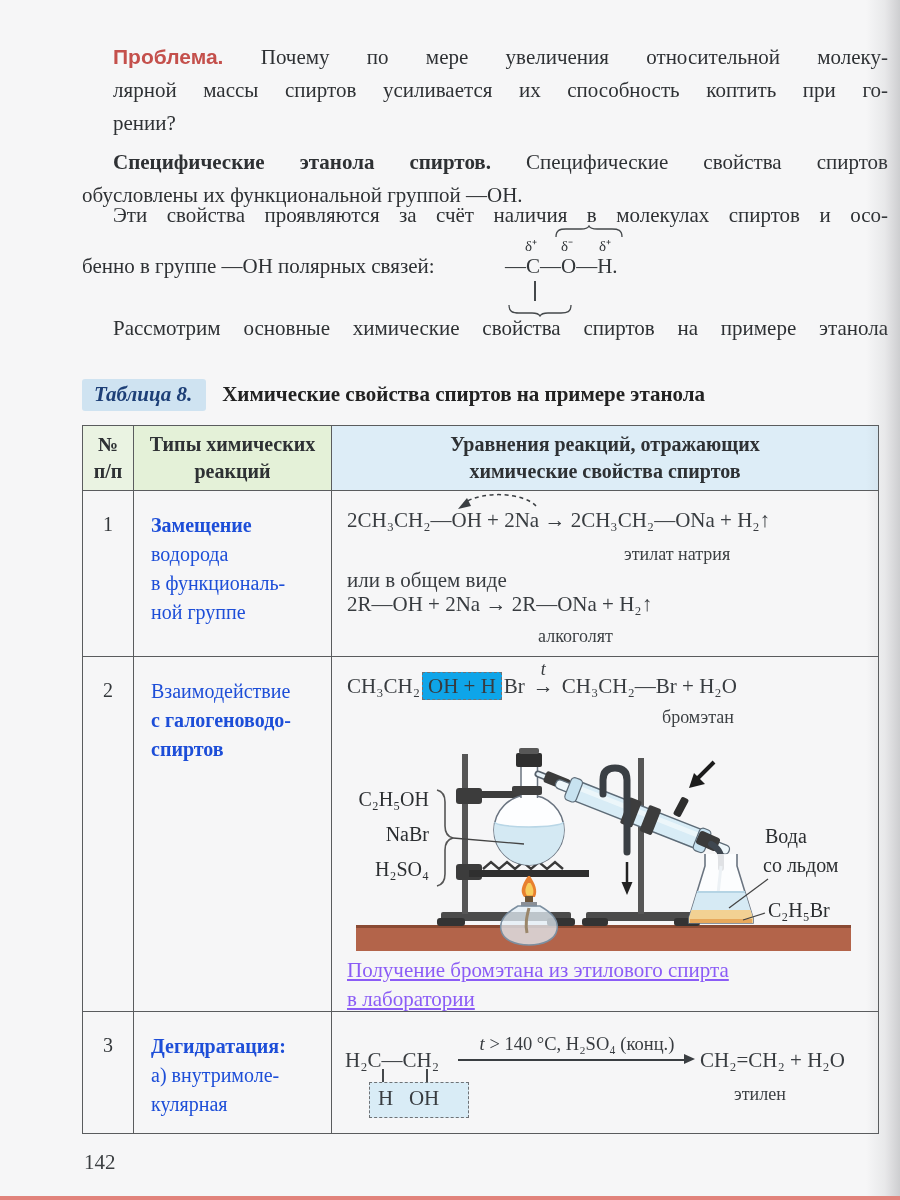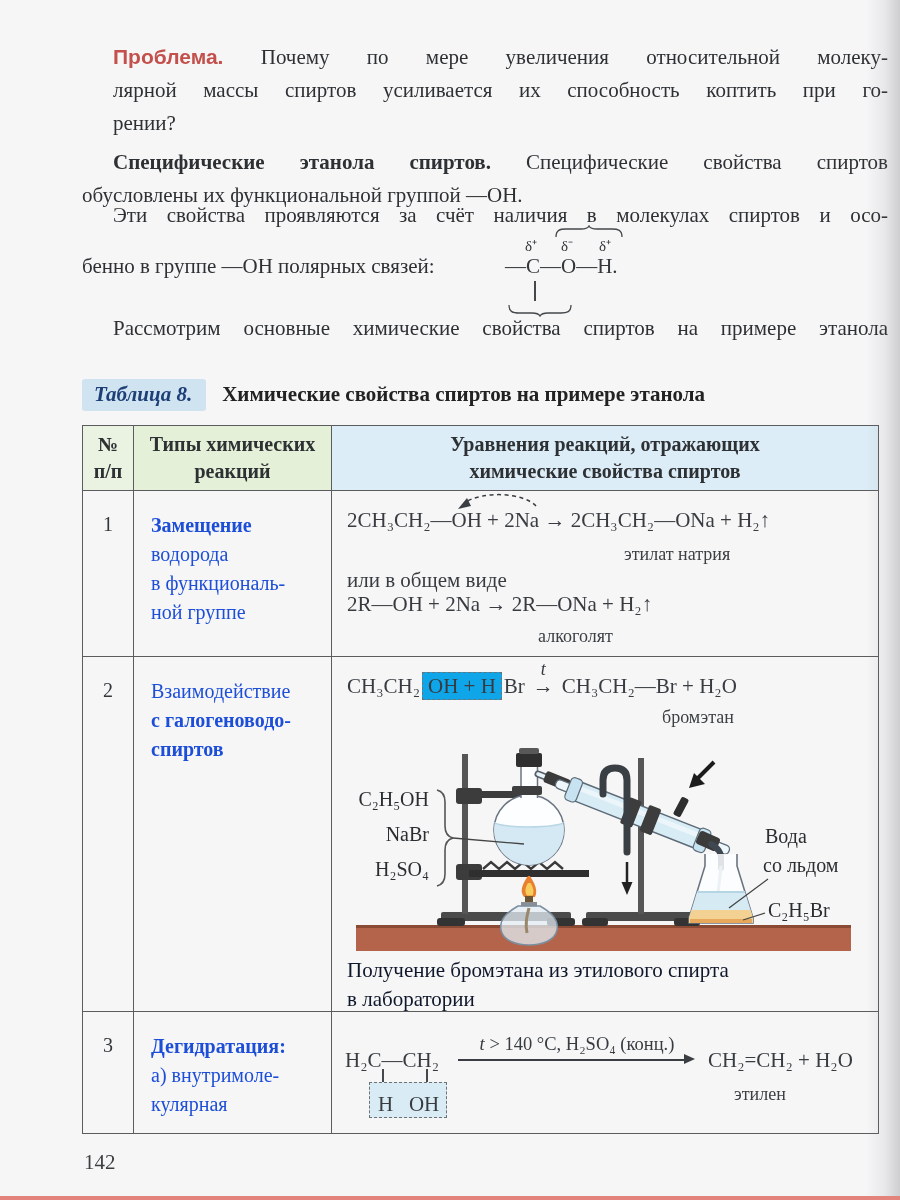--- a/index.html
+++ b/index.html
@@ -36,27 +36,27 @@
   .bg-g2{background:#e4f1d8;}
   .bg-b1{background:#ddedf7;}
   .cnum{text-align:center;padding-top:22px;font-size:20px;color:#33373a;}
   .ctype{padding:20px 10px 0 17px;font-size:20px;line-height:29px;color:#1d4ed8;}
   .eqtext{position:absolute;font-size:21px;line-height:30px;color:#383c40;white-space:nowrap;}
   .eqlabel{position:absolute;font-size:18px;color:#3c4043;white-space:nowrap;}
   .hlbox{background:#0ea5e9;border:1.6px dashed #6e7276;padding:1px 5px;margin:0 2px;}
   .arrowt{position:relative;display:inline-block;padding:0 8px;}
   .arrowt .tl{position:absolute;top:-17px;left:50%;transform:translateX(-50%);
               font-style:italic;font-size:18px;}
-  .caption{position:absolute;font-size:21px;line-height:29px;color:#0f172a;}
+  .caption{position:absolute;font-size:21px;line-height:29px;color:#8b5cf6;text-decoration:underline;}
   .r3cond{position:absolute;left:126px;top:22px;width:238px;text-align:center;font-size:18.5px;color:#383c40;white-space:nowrap;}
   .r3shaft{position:absolute;left:126px;top:47px;width:228px;height:1.7px;background:#3a3e42;}
   .r3head{position:absolute;left:352px;top:42px;width:0;height:0;border-left:11px solid #3a3e42;
           border-top:5.5px solid transparent;border-bottom:5.5px solid transparent;}
-  .r3box{position:absolute;left:37px;top:70px;width:78px;height:36px;background:#d9ecf6;
-         border:1.6px dashed #6e7276;box-sizing:border-box;font-size:21px;padding:9px 0 0 8px;
+  .r3box{position:absolute;left:37px;top:70px;width:100px;height:36px;background:#d9ecf6;
+         border:1.6px dashed #6e7276;box-sizing:border-box;font-size:21px;padding:3px 0 0 8px;
          white-space:pre;color:#383c40;}
   .r3bond{position:absolute;top:57px;width:1.6px;height:13px;background:#44484b;}
   .pagenum{left:84px;top:1150px;font-size:21px;color:#3c3f42;}
   .figtext{font-family:"Liberation Serif",serif;font-size:20px;fill:#2b2e31;}
 </style>
 </head>
 <body>
 
 <div class="abs" style="left:0;top:0;width:900px;height:1200px;">
 
@@ -234,21 +234,21 @@
 кулярная</div>
     </div>
     <div class="cell last-c last-r">
       <div class="eqtext" style="left:13px;top:36px;line-height:24px;">H₂C—CH₂</div>
       <div class="r3bond" style="left:50px;"></div>
       <div class="r3bond" style="left:94px;"></div>
       <div class="r3box">H   OH</div>
       <div class="r3cond"><i>t</i><span> &gt; 140 °C, H₂SO₄ (конц.)</span></div>
       <div class="r3shaft"></div>
       <div class="r3head"></div>
-      <div class="eqtext" style="left:368px;top:36px;line-height:24px;margin-left:8px;">CH₂=CH₂ + H₂O</div>
+      <div class="eqtext" style="left:368px;top:36px;line-height:24px;">CH₂=CH₂ + H₂O</div>
       <div class="eqlabel" style="left:402px;top:72px;">этилен</div>
     </div>
   </div>
 
   <div class="abs pagenum">142</div>
 
   <div class="abs edge-r"></div>
   <div class="abs edge-b"></div>
 </div>
 

